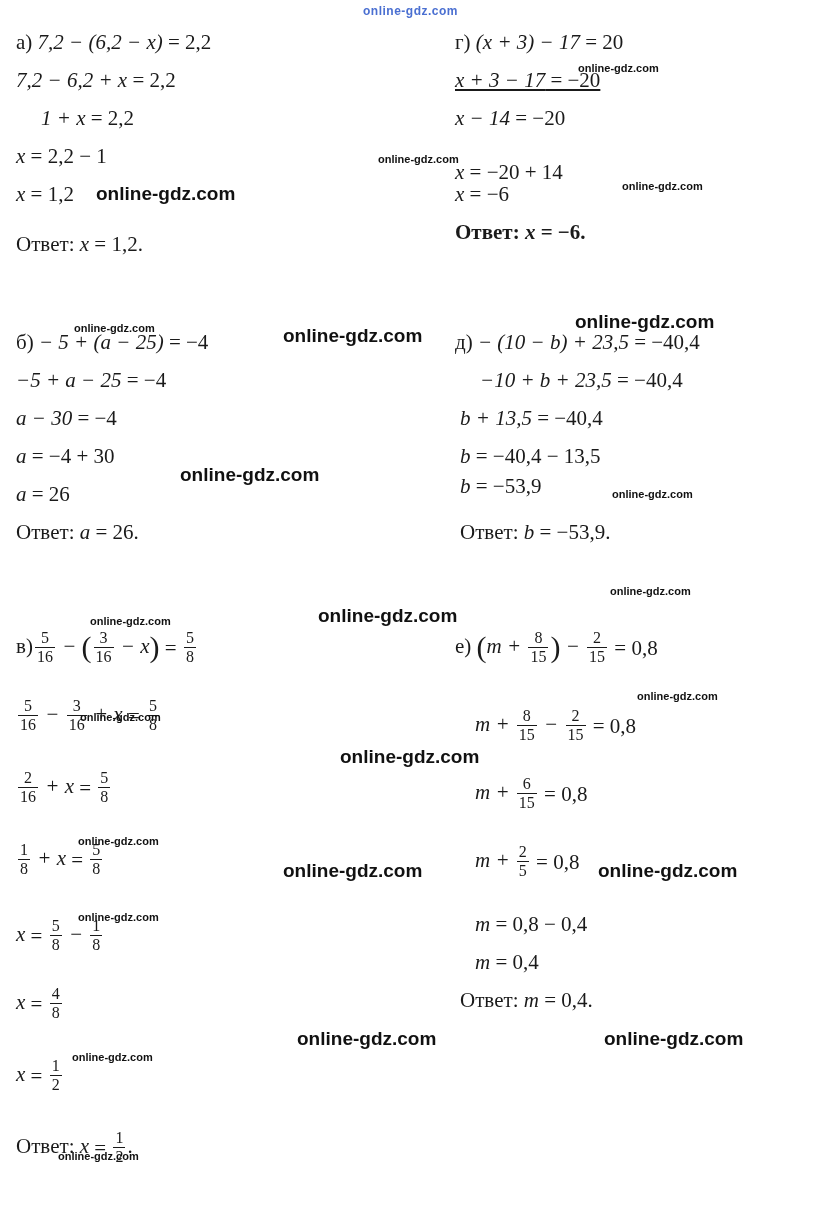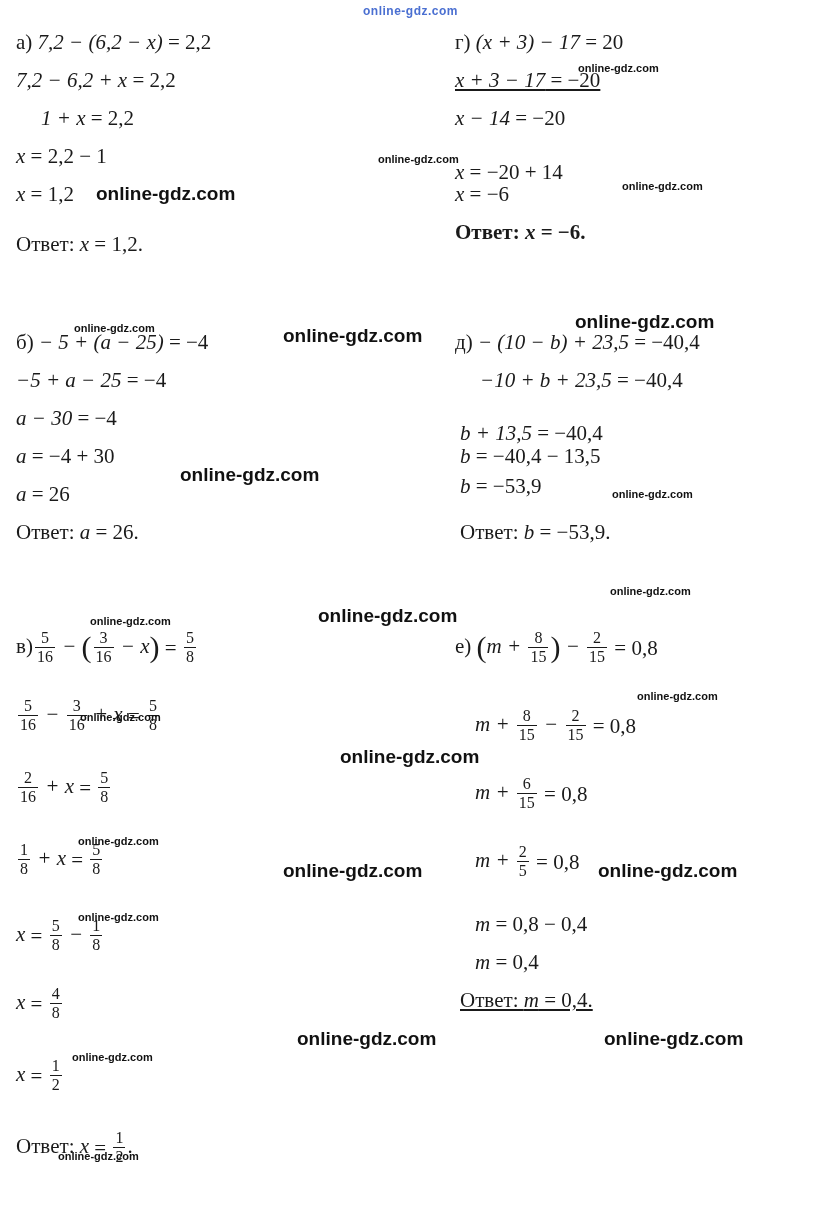--- a/index.html
+++ b/index.html
@@ -155,21 +155,21 @@
     </div>
   </div>
 
   <div class="col" style="left:455px; top:330px;">
     <div class="line" style="top:0px; left:0px;">
       <span class="lbl">д)</span> <span class="it">− (10 − b) + 23,5</span> = −40,4
     </div>
     <div class="line" style="top:38px; left:5px;margin-left:20px;">
       <span class="it">−10 + b + 23,5</span> = −40,4
     </div>
-    <div class="line" style="top:76px; left:5px;margin-top:15px;">
+    <div class="line" style="top:76px; left:5px;">
       <span class="it">b + 13,5</span> = −40,4
     </div>
     <div class="line" style="top:114px; left:5px;">
       <span class="it">b</span> = −40,4 − 13,5
     </div>
     <div class="line" style="top:144px; left:5px;">
       <span class="it">b</span> = −53,9
     </div>
     <div class="line" style="top:190px; left:5px;">
       Ответ: <span class="it">b</span> = −53,9.
@@ -241,21 +241,21 @@
     <div class="line" style="top:214px; left:20px;">
       <span class="it">m + </span><span class="frac"><span class="num">2</span><span class="den">5</span></span>
       <span class="mid">= 0,8</span>
     </div>
     <div class="line" style="top:282px; left:20px;text-align:right;">
       <span class="it">m</span> = 0,8 − 0,4
     </div>
     <div class="line" style="top:320px; left:20px;">
       <span class="it">m</span> = 0,4
     </div>
-    <div class="line" style="top:358px; left:5px;text-decoration:underline;">
+    <div class="line" style="top:358px; left:5px;">
       Ответ: <span class="it">m</span> = 0,4.
     </div>
   </div>
 
   <div class="wm wm-lg" style="left:96px; top:183px;">online-gdz.com</div>
   <div class="wm wm-sm" style="left:578px; top:62px;">online-gdz.com</div>
   <div class="wm wm-sm" style="left:378px; top:153px;">online-gdz.com</div>
   <div class="wm wm-sm" style="left:622px; top:180px;">online-gdz.com</div>
 
   <div class="wm wm-sm" style="left:74px; top:322px;">online-gdz.com</div>

